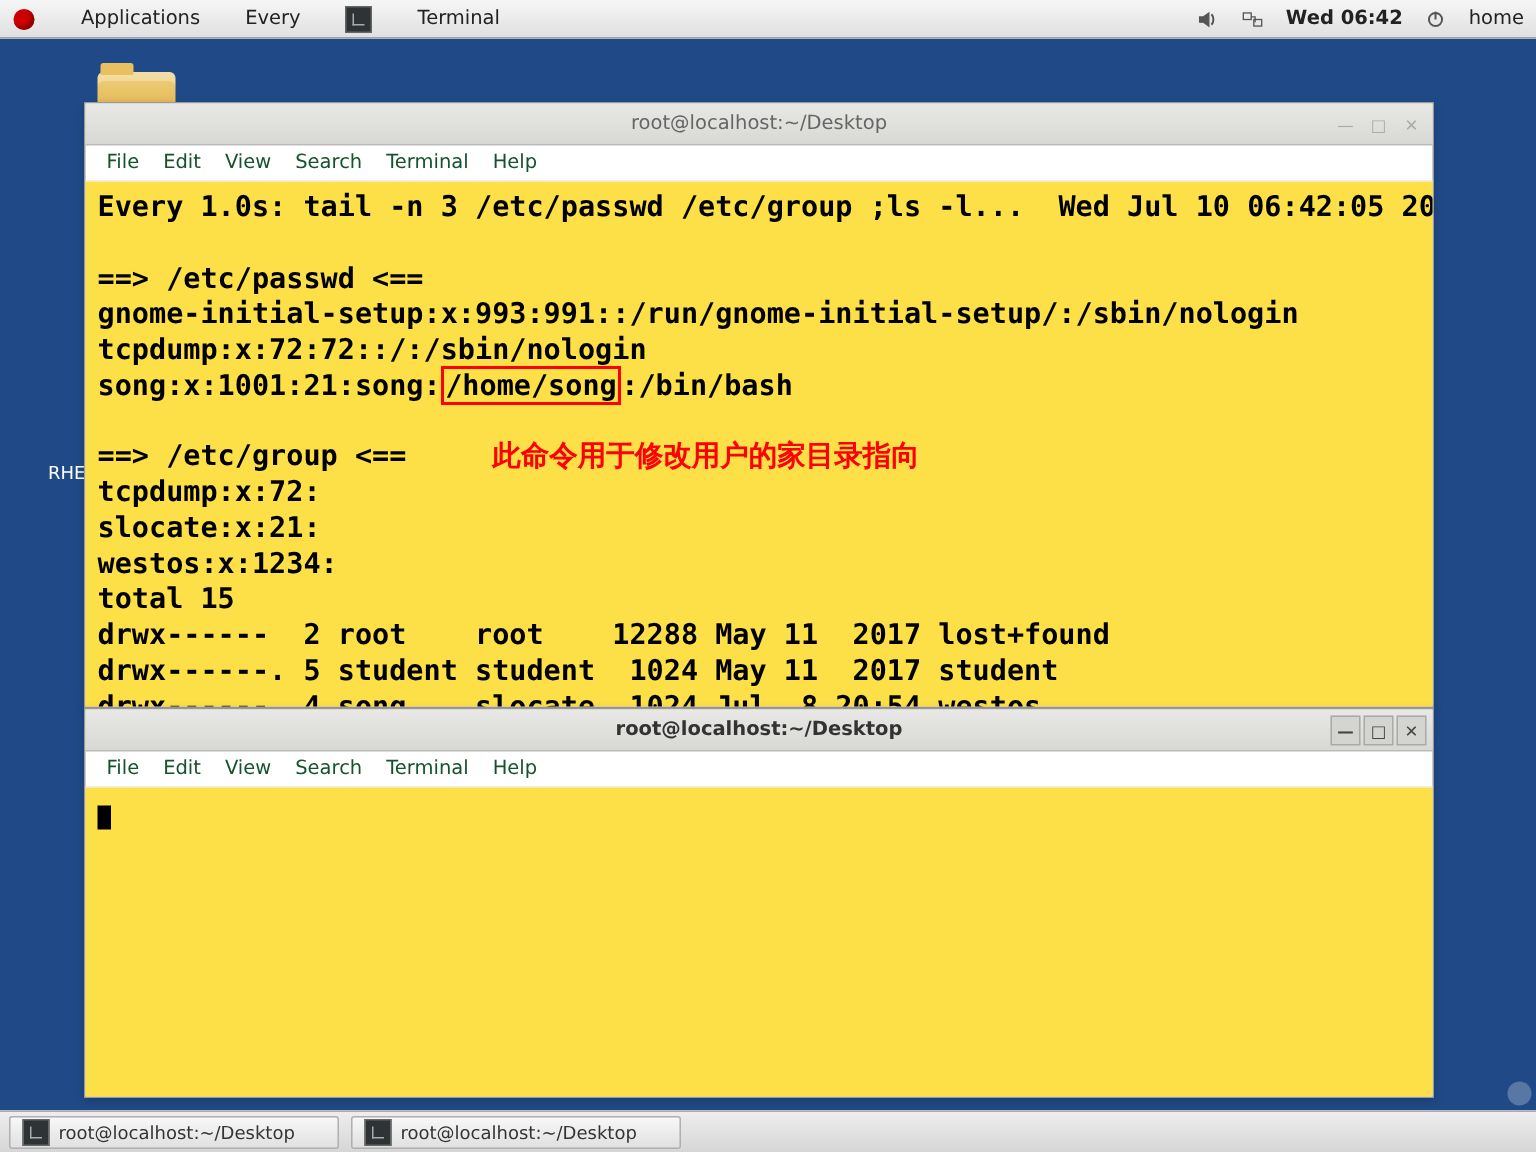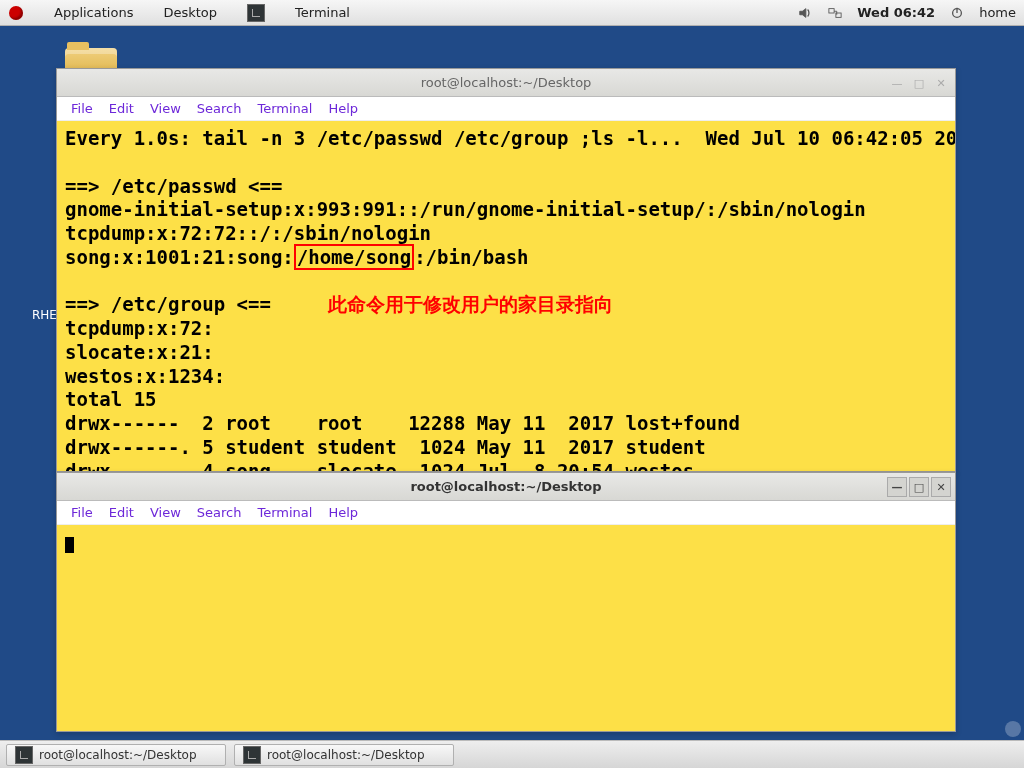--- a/index.html
+++ b/index.html
@@ -53,21 +53,21 @@
     border-bottom:1px solid #bbb;
     display:flex;align-items:center;justify-content:center;
     color:#666;font-size:13px;
     position:relative;
   }
   .win2 .titlebar { color:#333;font-weight:bold;}
   .win-controls { position:absolute; right:4px; top:4px; display:flex; gap:2px;}
   .win-btn { width:20px;height:20px;display:flex;align-items:center;justify-content:center;
     background:#d4d4d0;border:1px solid #aaa;font-size:11px;color:#444;cursor:default;}
   .win1 .win-btn { background:transparent;border:none;color:#aaa;}
-  .menubar { height:24px; display:flex;align-items:center;gap:16px;padding:0 14px;color:#6d28d9;border-bottom:1px solid #eee;}
+  .menubar { height:24px; display:flex;align-items:center;gap:16px;padding:0 14px;color:#14532d;border-bottom:1px solid #eee;}
   .menubar span { cursor:default;}
   .term-body { flex:1; padding:6px 8px; font-family:"DejaVu Sans Mono",monospace;font-size:19px;line-height:1.25;color:#000;background:#fde047;white-space:pre;overflow:hidden;}
   .term-body .bold { font-weight:bold;}
   .redbox { border:2px solid #ff0000; padding:0 1px;}
   .red-ann { color:#ff0000; font-family:"DejaVu Sans",sans-serif;}
   .cursor-block { display:inline-block;width:9px;height:16px;background:#000;vertical-align:text-bottom;}
   
   .taskbar {
     position:absolute; bottom:0; left:0; right:0; height:28px;
     background:linear-gradient(#eee,#d6d6d6);
@@ -84,21 +84,21 @@
 </style>
 </head>
 <body>
 
 <div class="top-panel">
   <div class="left-items">
     <span class="panel-icon">
         <span class="redhat"></span>
       </span>
     <span class="menu-item">Applications</span>
-    <span class="menu-item">Desktop</span>
+    <span class="menu-item">Every</span>
     <span class="app-icon">
         <span class="g"></span>
       </span>
     <span class="menu-item">Terminal</span>
   </div>
   <div class="right-items">
     <span class="panel-icon sound-icon">
       <svg viewBox="0 0 16 16">
           <path d="M2 6v4h3l4 3V3L5 6H2z" fill="#555"></path>
           <path d="M11 4c2 2 2 6 0 8" fill="none" stroke="#555" stroke-width="1.5"></path>

